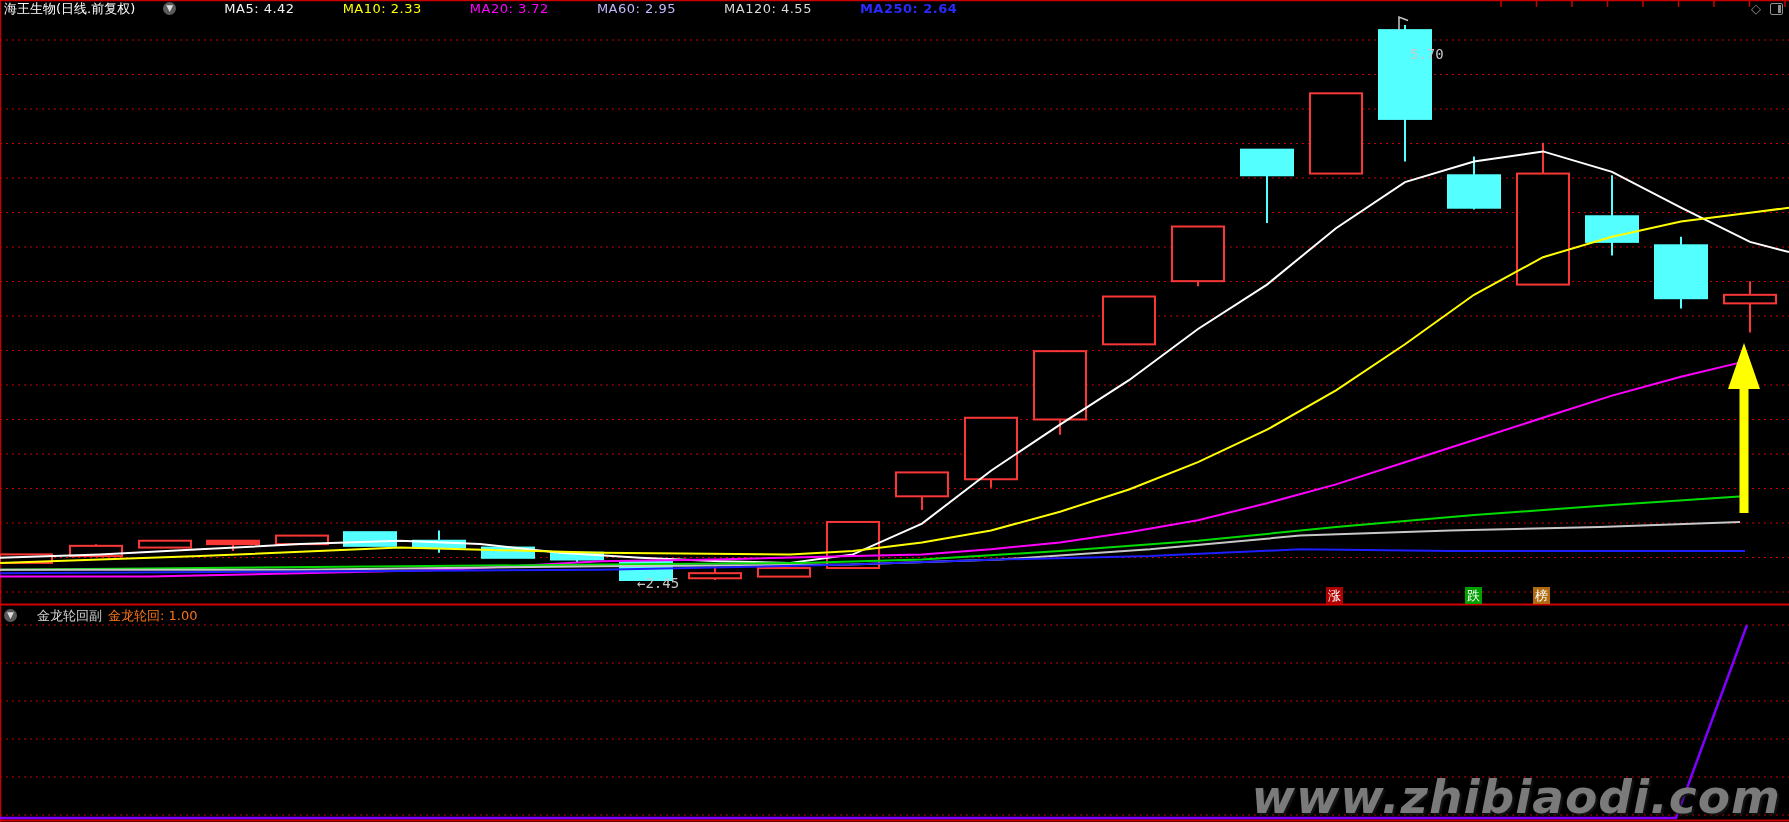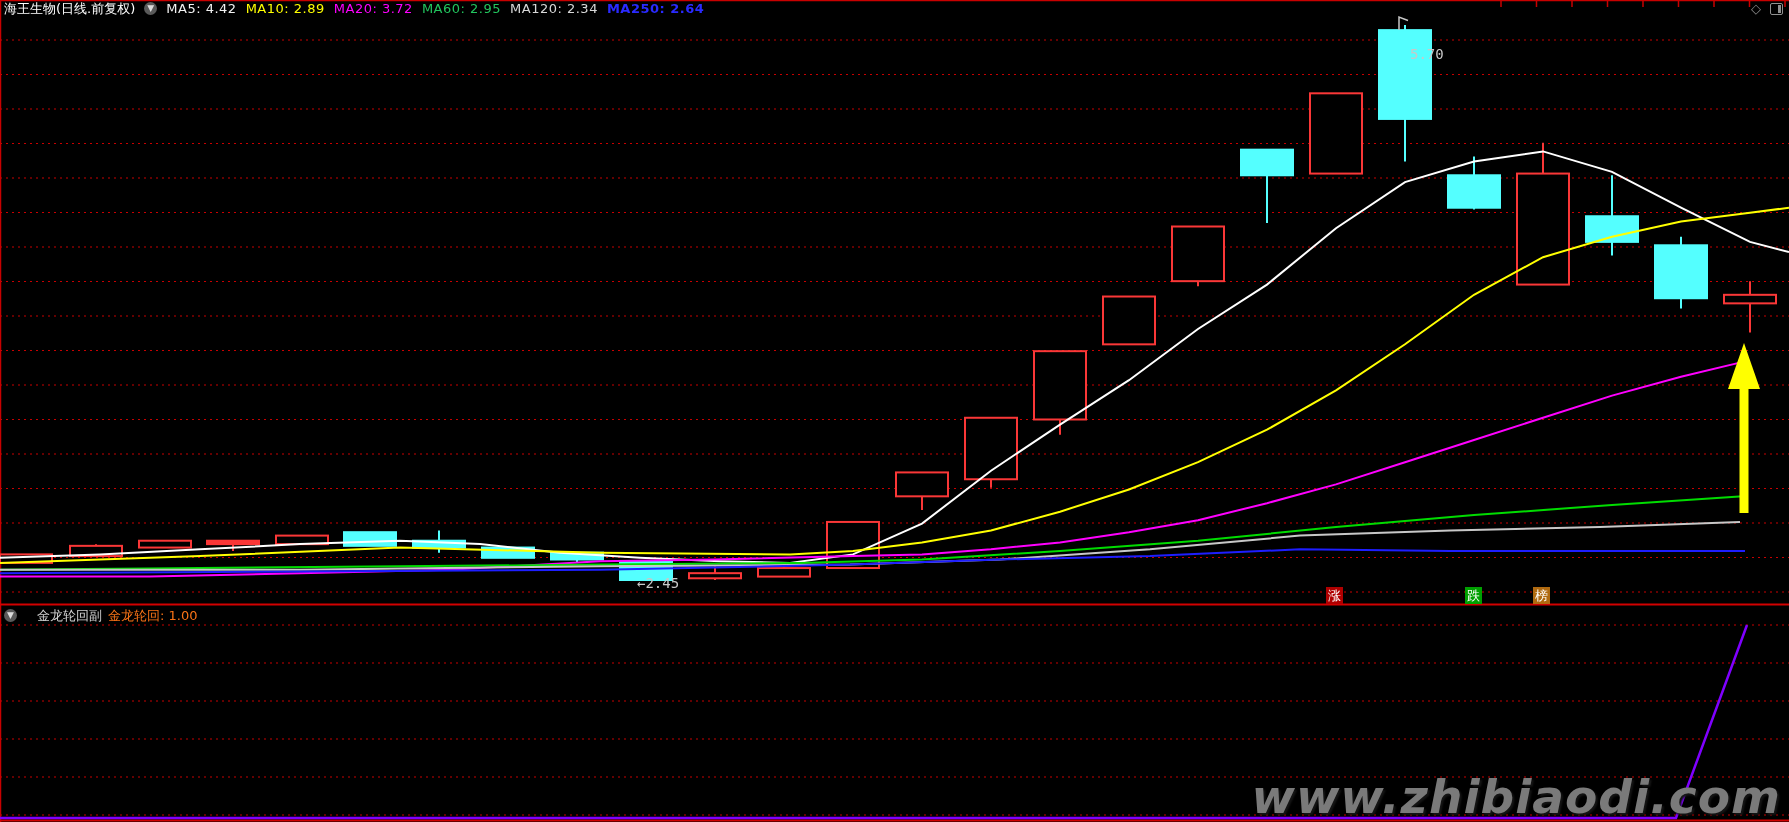--- a/index.html
+++ b/index.html
@@ -1,24 +1,24 @@
 <!DOCTYPE html>
 <html><head>
 <meta charset="utf-8">
 <style>
   html,body{margin:0;padding:0;background:#000;}
   #app{position:relative;width:1789px;height:822px;background:#000;overflow:hidden;
        font-family:"DejaVu Sans",sans-serif;}
   #chart-svg{position:absolute;left:0;top:0;}
   .titlebar{position:absolute;left:4px;top:0;height:17px;display:flex;align-items:center;
-            gap:9px;font-size:13px;line-height:17px;white-space:nowrap;z-index:5;}
+            gap:28px;font-size:13px;line-height:17px;white-space:nowrap;z-index:5;}
   .title-text{color:#ffffff;}
   .chev{width:13px;height:13px;border-radius:50%;background:#5a5a5a;color:#dcdcdc;
         font-size:9px;line-height:13px;text-align:center;display:inline-block;}
-  .ma-item{letter-spacing:0.5px;}
+  .ma-item{letter-spacing:0.5px;margin-left:20px;}
   .win-icons{position:absolute;top:3px;right:6px;display:flex;gap:9px;align-items:center;z-index:6;}
   .diamond{color:#909090;font-size:13px;line-height:12px;}
   .panel-icon{width:11px;height:10px;border:1px solid #909090;border-radius:2px;position:relative;}
   .panel-icon::after{content:"";position:absolute;right:1px;top:1px;bottom:1px;width:3px;background:#909090;}
   .px-label{position:absolute;color:#c8c8c8;font-size:14px;font-family:"DejaVu Sans Mono",monospace;z-index:4;}
   .lbl-high{left:1410px;top:14px;margin-top:32px;}
   .lbl-low{left:637px;top:575px;}
   .rank-tags{position:absolute;left:0;top:587px;height:17px;z-index:4;}
   .rank-tag{position:absolute;width:17px;height:17px;color:#ffffff;font-size:13px;line-height:17px;
             text-align:center;display:inline-block;}
@@ -132,24 +132,24 @@
       <polyline points="1399,30 1399,17 1408,20.5" fill="none" stroke="#c8c8c8" stroke-width="1.5"></polyline>
       <rect x="1739.5" y="385" width="9" height="128" fill="#ffff00"></rect>
       <polygon points="1744,343 1728,389 1760,389" fill="#ffff00"></polygon>
       <polyline points="0,818.0 1676,818.0 1747,625.0" fill="none" stroke="#7f00ff" stroke-width="2.5"></polyline>
     </svg>
 
   <div class="titlebar">
     <span class="title-text">海王生物(日线.前复权)</span>
     <span class="chev">▼</span>
     <span class="ma-item" style="color: rgb(242, 242, 242);"><span>MA5:</span> <span>4.42</span></span>
-    <span class="ma-item" style="color: rgb(255, 255, 0);"><span>MA10:</span> <span>2.89</span></span>
+    <span class="ma-item" style="color: rgb(255, 255, 0);"><span>MA10:</span> <span>2.33</span></span>
     <span class="ma-item" style="color: rgb(255, 0, 255);"><span>MA20:</span> <span>3.72</span></span>
-    <span class="ma-item" style="color: #22c55e;"><span>MA60:</span> <span>2.95</span></span>
-    <span class="ma-item" style="color: rgb(216, 216, 216);"><span>MA120:</span> <span>2.34</span></span>
+    <span class="ma-item" style="color: #c4b5fd;"><span>MA60:</span> <span>2.95</span></span>
+    <span class="ma-item" style="color: rgb(216, 216, 216);"><span>MA120:</span> <span>4.55</span></span>
     <span class="ma-item" style="color: rgb(42, 42, 255); font-weight: bold;"><span>MA250:</span> <span>2.64</span></span>
   </div>
 
   <div class="win-icons">
     <span class="diamond">◇</span>
     <span class="panel-icon"></span>
   </div>
 
   <div class="px-label lbl-high">5.70</div>
   <div class="px-label lbl-low">←2.45</div>

